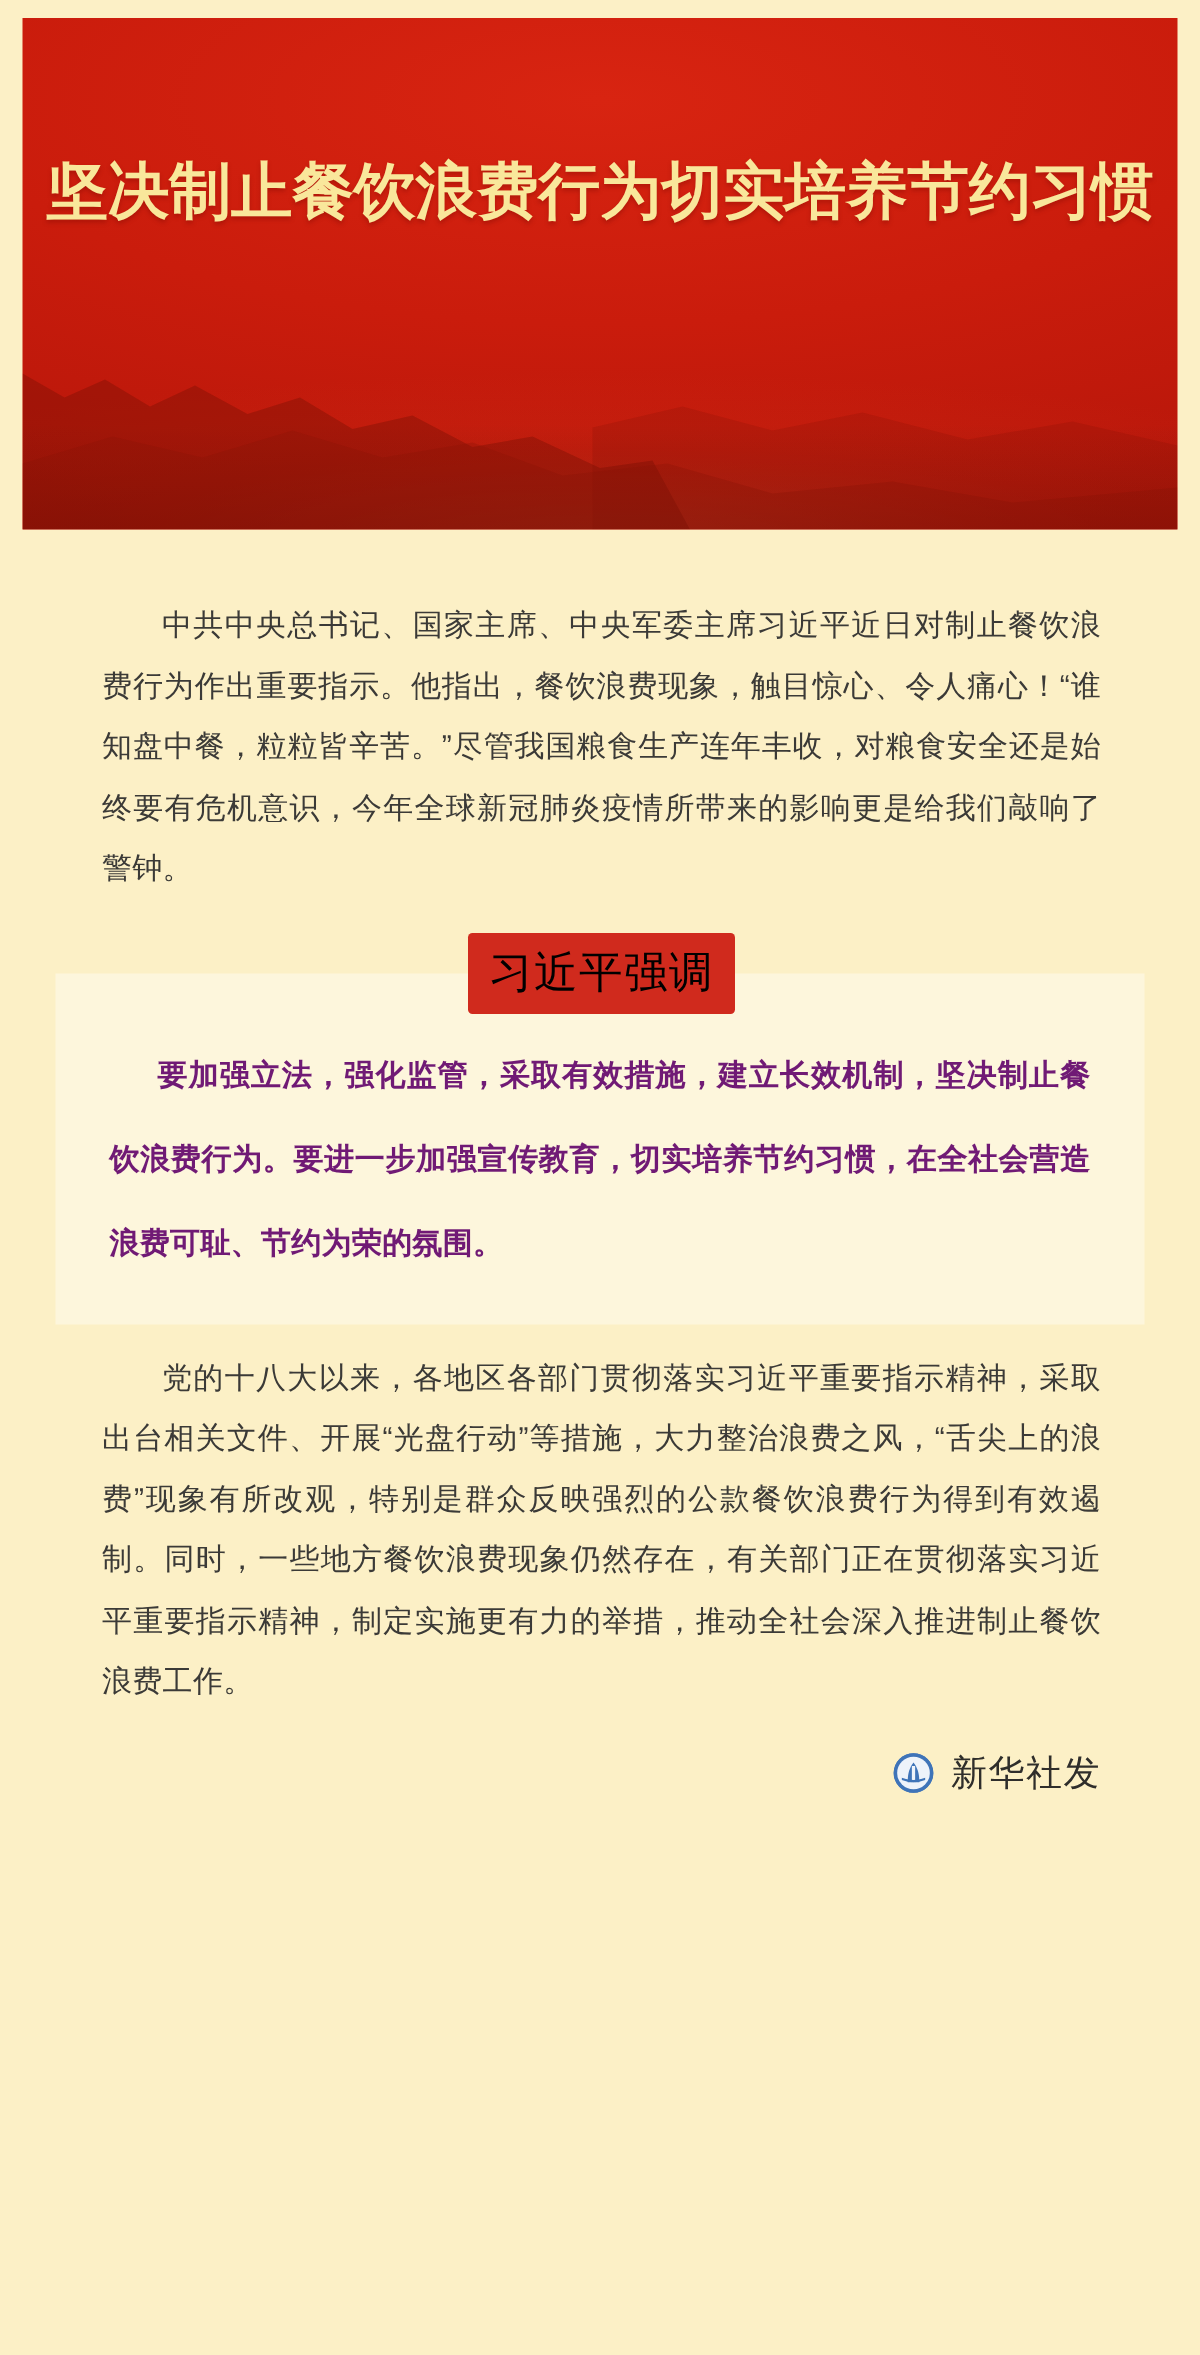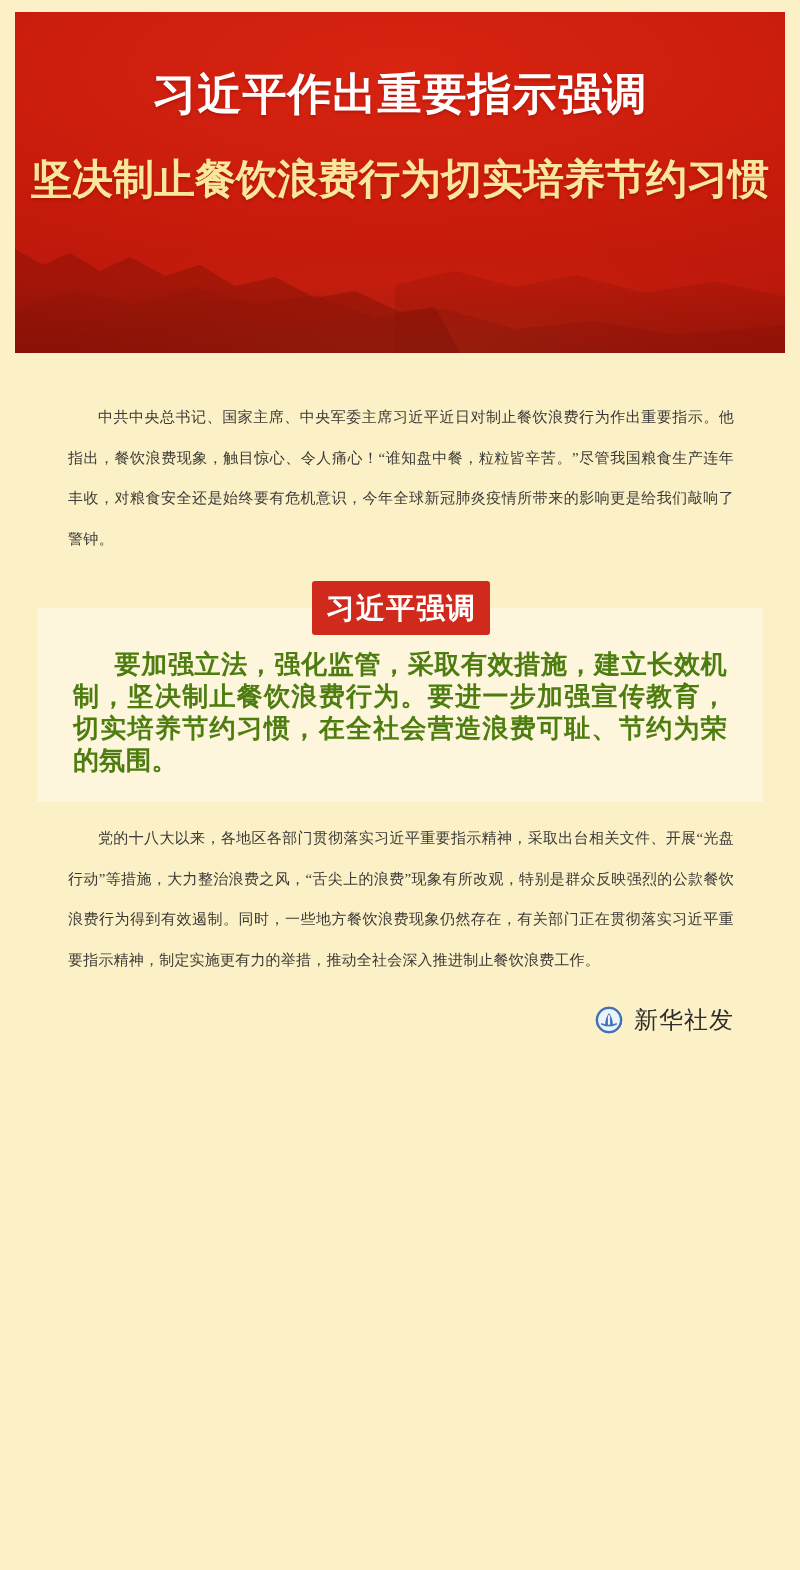--- a/index.html
+++ b/index.html
@@ -49,60 +49,59 @@
     width: 770px; height: 140px;
     z-index: 1;
     display: block;
   }
   
   .content {
     position: relative;
     padding: 0 66px 0 68px;
   }
   .para {
-    font-size: 15px;
+    font-size: 20px;
     line-height: 40.5px;
     color: #3b3a37;
     text-align: justify;
     text-indent: 2em;
     letter-spacing: 0.2px;
-    font-family: Liberation Serif, serif;
   }
   .para-1 { margin-top: 44px; }
   .para-2 { margin-top: 54px; }
   .para-3 { margin-top: 16px; }
   
   .quote-section { position: relative; margin-top: 22px; }
   .badge {
     position: relative;
     z-index: 3;
     margin: 0 auto;
     width: 178px;
     height: 54px;
     background: #d02a1d;
     border-radius: 3px;
-    color: #ffffff;
+    color: #000000;
     font-size: 29px;
-    font-weight: bold;
+    font-weight: normal;
     line-height: 54px;
     text-align: center;
     letter-spacing: 1px;
   }
   .quote-box {
     position: relative;
     z-index: 1;
     margin: -27px -29px 0 -31px; 
     background: #fdf6dc;
     padding: 40px 36px 26px 36px;
   }
   .quote-text {
-    font-size: 26px;
-    line-height: 32px;
+    font-size: 20px;
+    line-height: 56px;
     font-weight: bold;
-    color: #4d7c0f;
+    color: #701a75;
     text-align: justify;
     text-indent: 1.6em;
     letter-spacing: 0.2px;
   }
   
   .footer {
     margin-top: 24px;
     display: flex;
     align-items: center;
     justify-content: flex-end;
@@ -133,21 +132,20 @@
           <stop offset="100%" stop-color="#6e0c03" stop-opacity="0.38"></stop>
         </linearGradient>
       </defs>
       <rect x="0" y="0" width="770" height="140" fill="url(#glow)"></rect>
       <polygon fill="#7c1004" opacity="0.42" points="0,36 28,52 55,40 85,58 115,44 150,63 185,52 220,73 260,64 300,85 340,78 385,99 420,94 445,140 0,140"></polygon>
       <polygon fill="#7c1004" opacity="0.20" points="380,72 440,58 500,74 560,62 630,80 700,68 770,84 770,140 380,140"></polygon>
       <polygon fill="#8a1406" opacity="0.30" points="0,96 60,78 120,92 180,74 240,92 300,82 360,104 430,96 500,116 580,108 660,122 770,112 770,140 0,140"></polygon>
       <rect x="0" y="70" width="770" height="70" fill="url(#fade)"></rect>
     </svg>
     <div class="banner-inner">
-      <div class="banner-title-white">习近平作出重要指示强调</div>
       <div class="banner-title-yellow first">坚决制止餐饮浪费行为切实培养节约习惯</div>
     </div>
   </div>
 
   <div class="content">
 
     <p class="para para-1">中共中央总书记、国家主席、中央军委主席习近平近日对制止餐饮浪费行为作出重要指示。他指出，餐饮浪费现象，触目惊心、令人痛心！“谁知盘中餐，粒粒皆辛苦。”尽管我国粮食生产连年丰收，对粮食安全还是始终要有危机意识，今年全球新冠肺炎疫情所带来的影响更是给我们敲响了警钟。</p>
 
     <div class="quote-section">
       <div class="badge">习近平强调</div>

